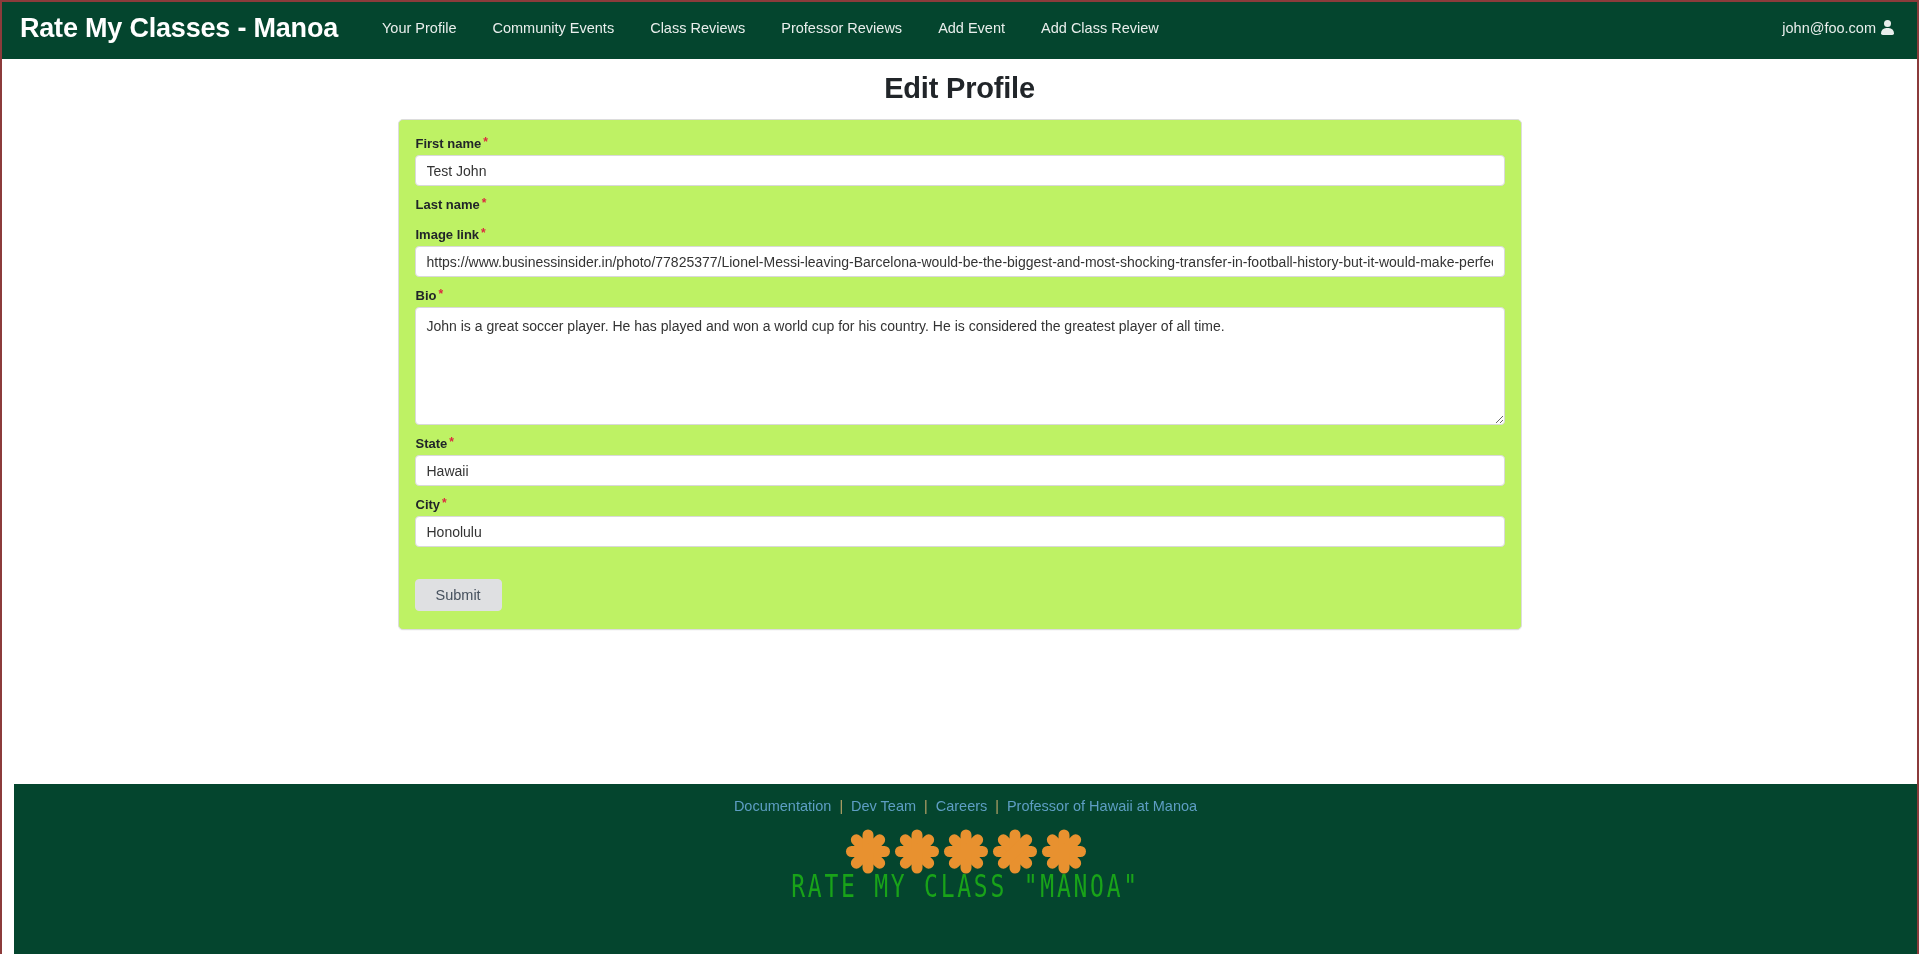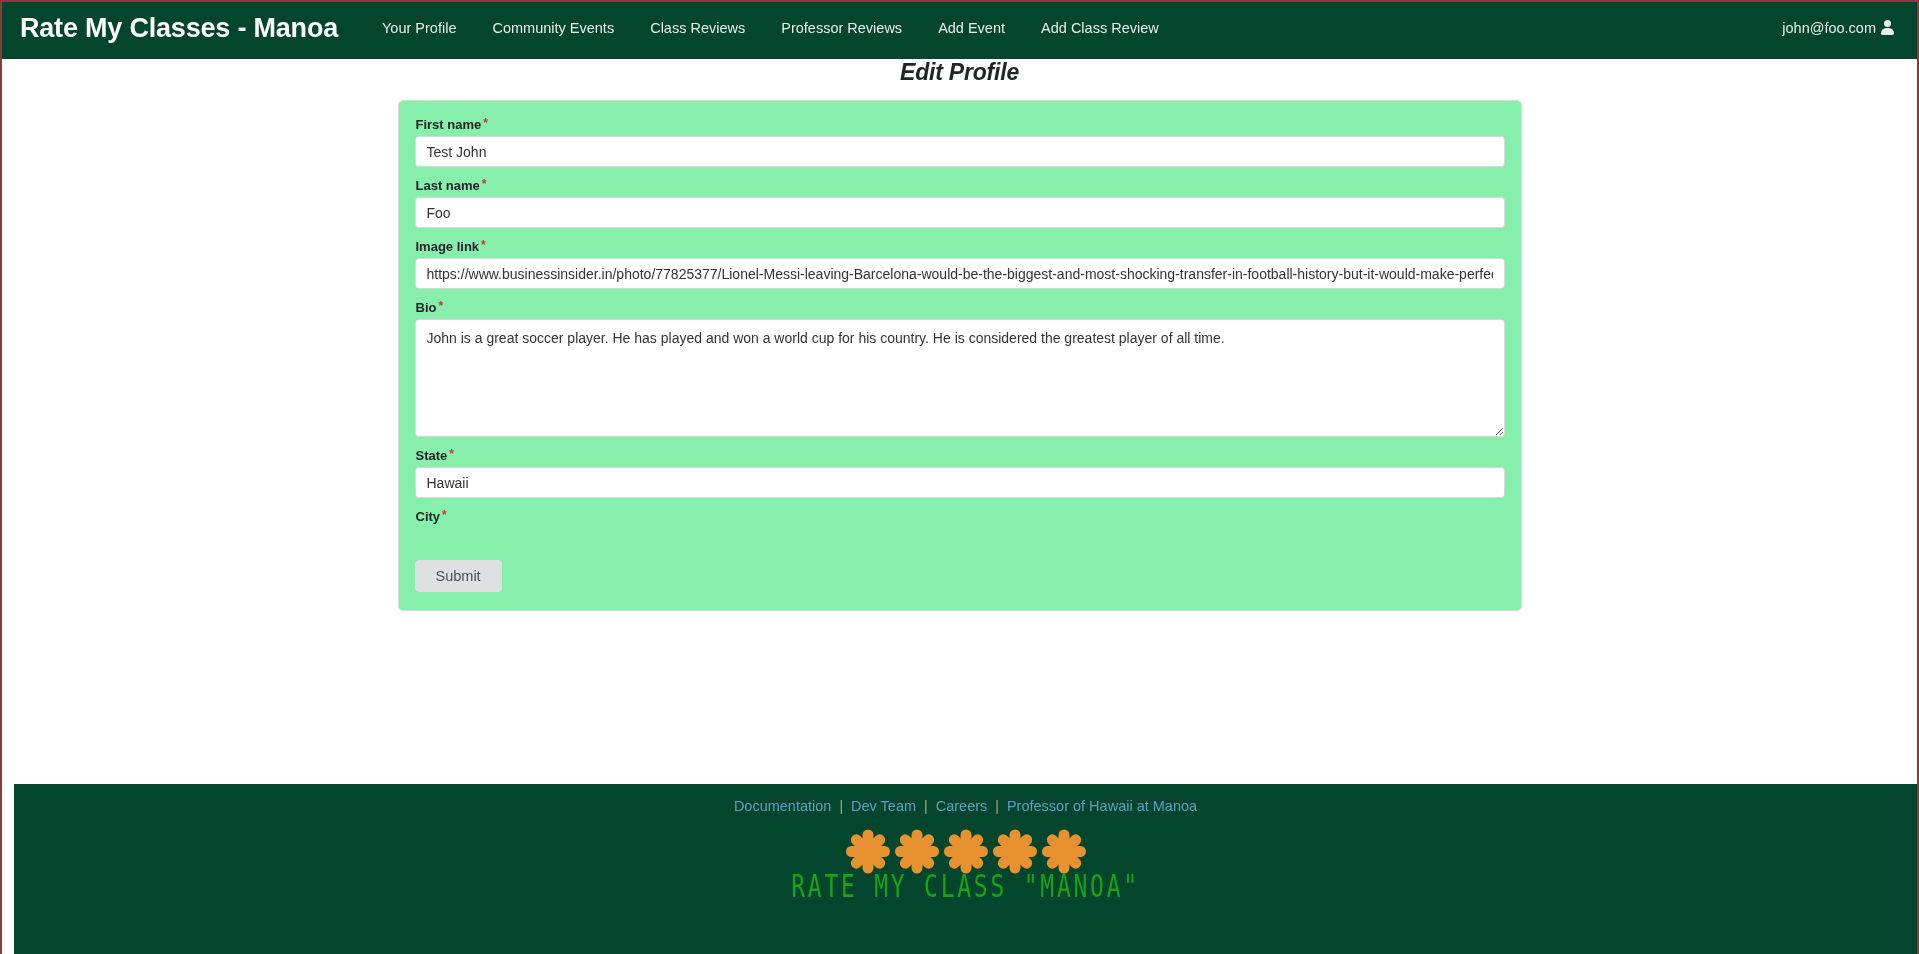--- a/index.html
+++ b/index.html
@@ -82,33 +82,33 @@
   }
 
   
   .main {
     background: #ffffff;
     height: 725px;
     position: relative;
   }
   .page-title {
     text-align: center;
-    font-size: 23px;
+    font-size: 29px;
     font-weight: 700;
     color: #212529;
+    padding-top: 13px;
     margin: 0 0 14px 0;
     letter-spacing: -0.2px;
-    font-style: italic;
   }
   .card {
     width: 1124px;
     margin: 0 auto;
     border: 1px solid #dcdcdc;
     border-radius: 5px;
-    background: #86efac;
+    background: #bef264;
     padding: 14px 16px 18px 16px;
     box-shadow: 0 1px 1px rgba(0,0,0,0.03);
   }
   .field { margin-bottom: 9px; }
   .field-label {
     font-size: 13px;
     font-weight: 700;
     color: #212529;
     display: inline-block;
     margin: 0 0 4px 1px;
@@ -260,21 +260,20 @@
         <label class="field-label">
           <span>First name</span><span class="req">*</span>
         </label>
         <input class="text-input" type="text" value="Test John" placeholder="First name" style="">
       </div>
 
       <div class="field">
         <label class="field-label">
           <span>Last name</span><span class="req">*</span>
         </label>
-        <input class="text-input" type="text" value="Foo" placeholder="Last name" style="">
       </div>
 
       <div class="field">
         <label class="field-label">
           <span>Image link</span><span class="req">*</span>
         </label>
         <input class="text-input" type="text" value="https://www.businessinsider.in/photo/77825377/Lionel-Messi-leaving-Barcelona-would-be-the-biggest-and-most-shocking-transfer-in-football-history-but-it-would-make-perfect-sense.jpg" placeholder="Image link" style="">
       </div>
 
       <div class="field">
@@ -288,20 +287,21 @@
         <label class="field-label">
           <span>State</span><span class="req">*</span>
         </label>
         <input class="text-input" type="text" value="Hawaii" placeholder="State" style="">
       </div>
 
       <div class="field">
         <label class="field-label">
           <span>City</span><span class="req">*</span>
         </label>
+        <input class="text-input" type="text" value="Honolulu" placeholder="City" style="">
       </div>
 
       <button class="submit-btn">Submit</button>
     </div>
   </div>
 
   <div class="footer">
     <div class="footer-links">
       <a class="footer-link">Documentation</a>
       <span class="sep">|</span>

